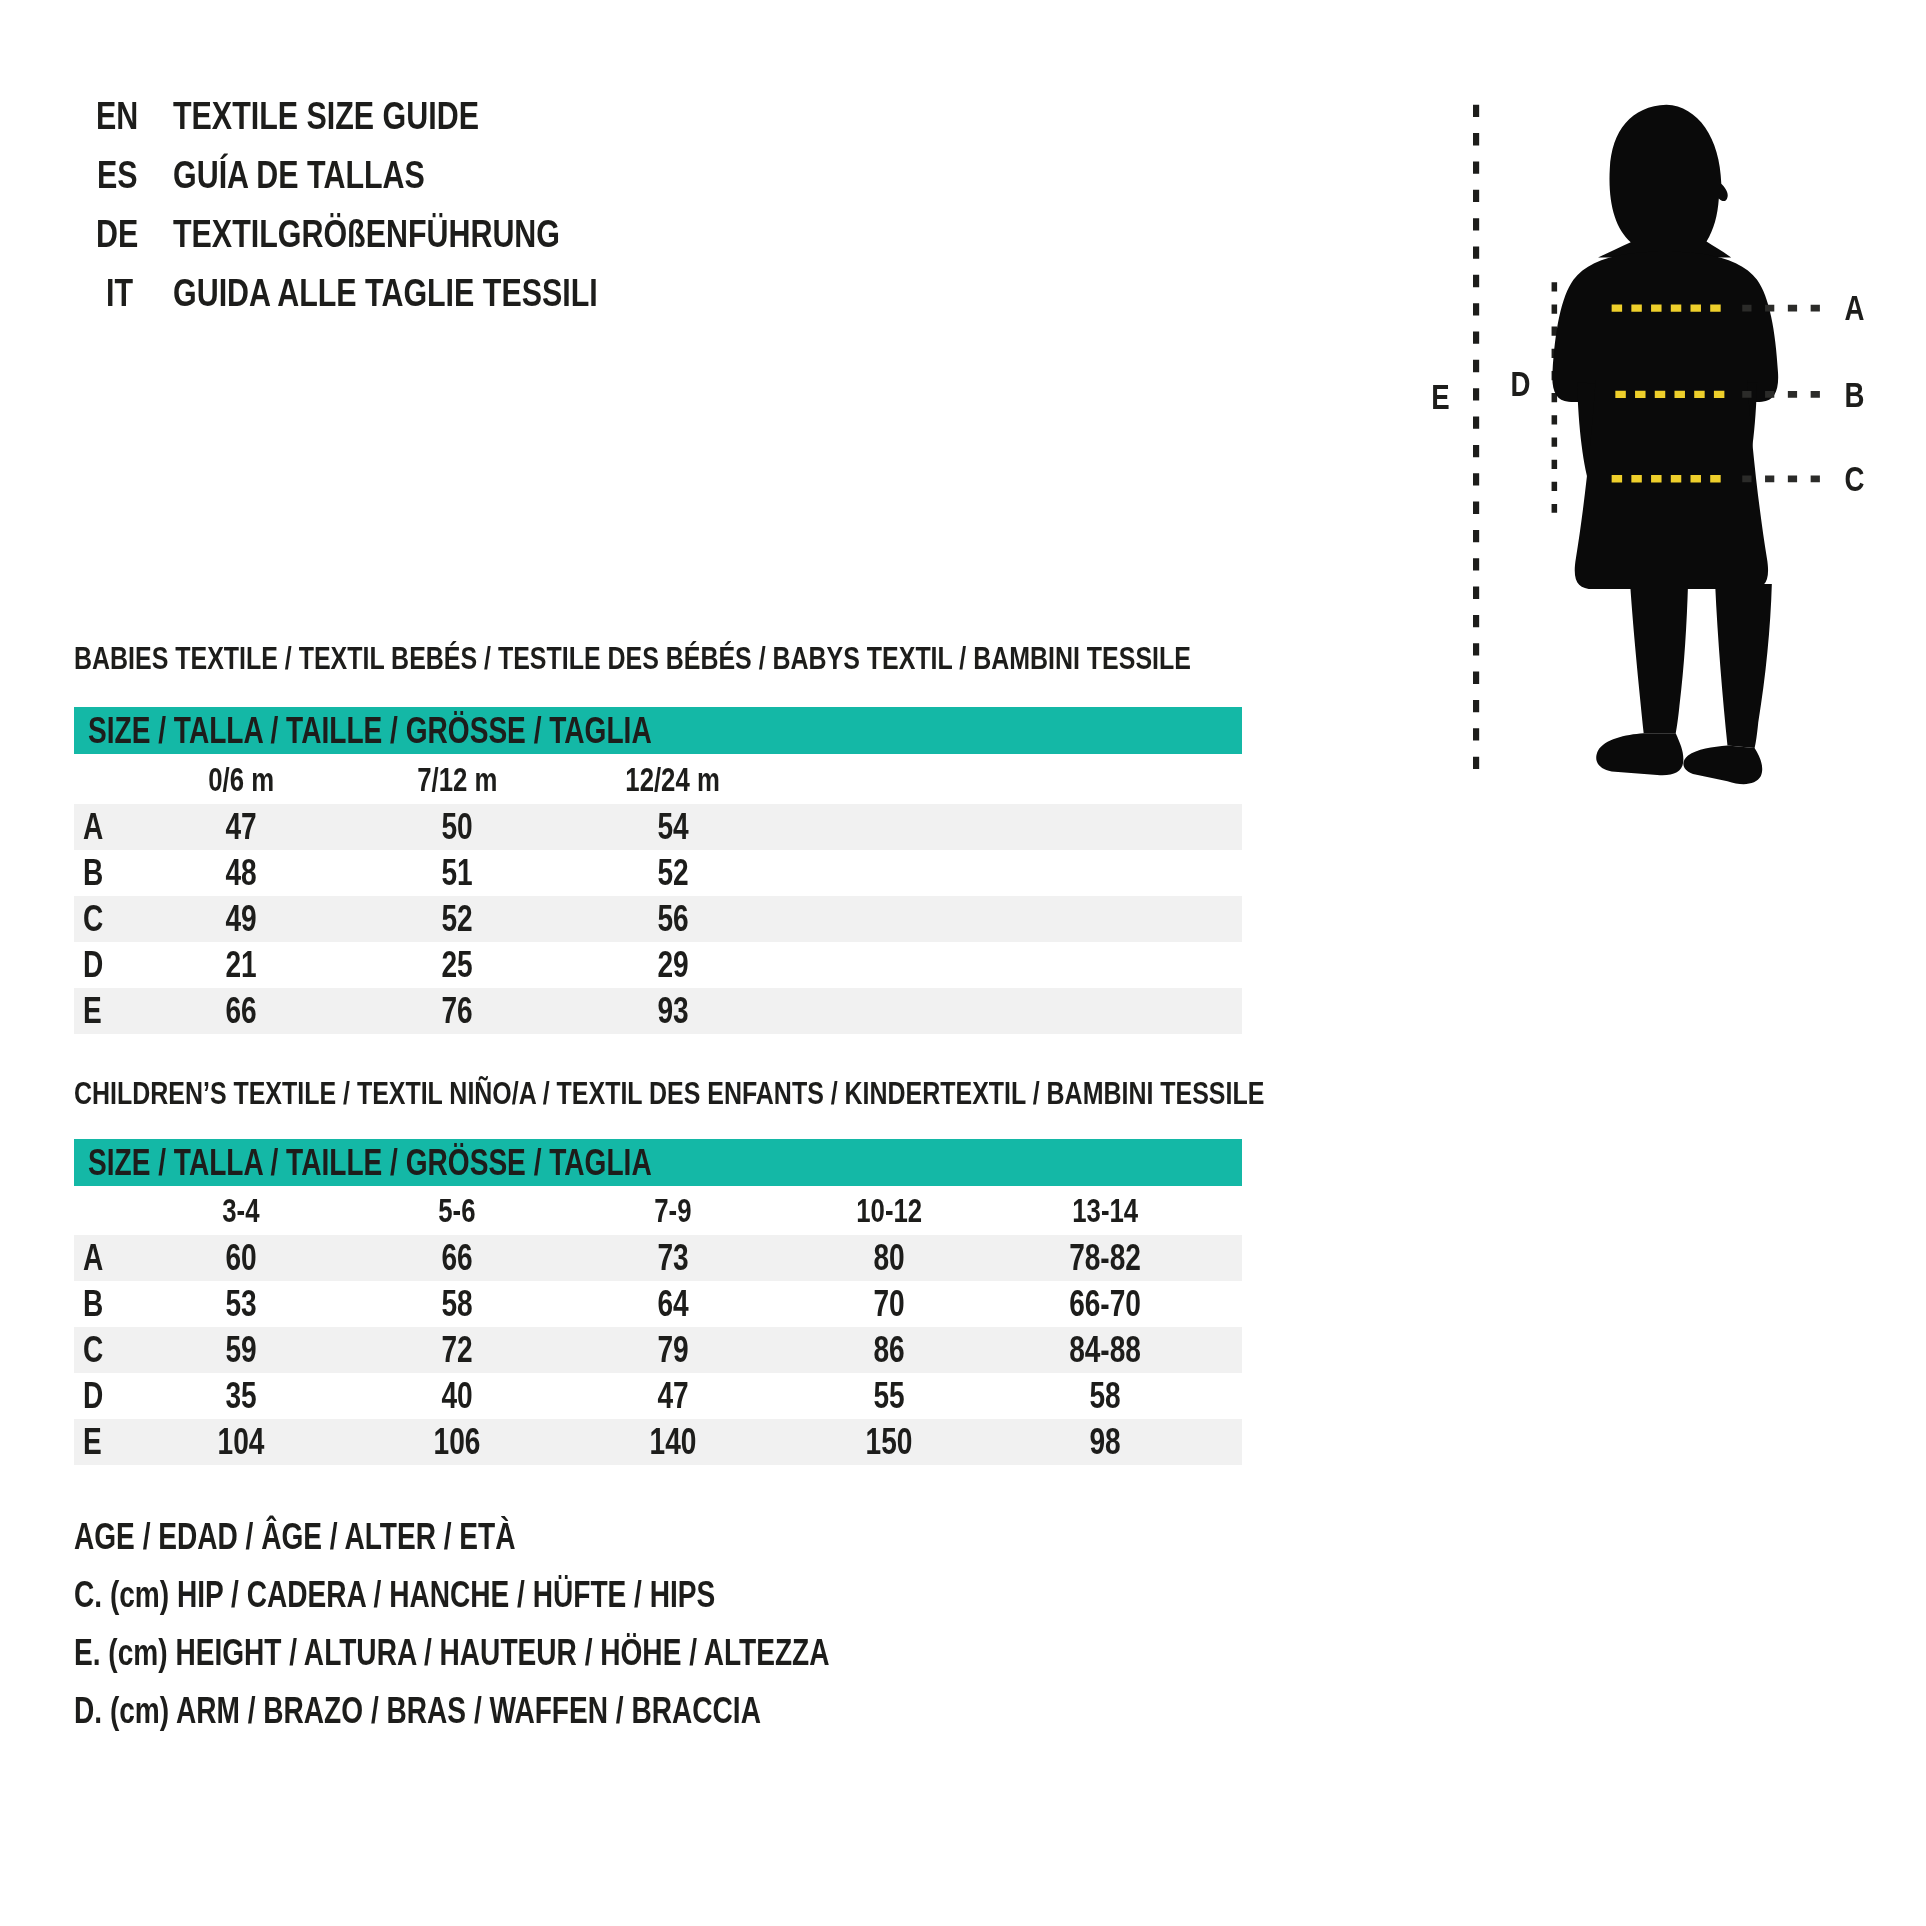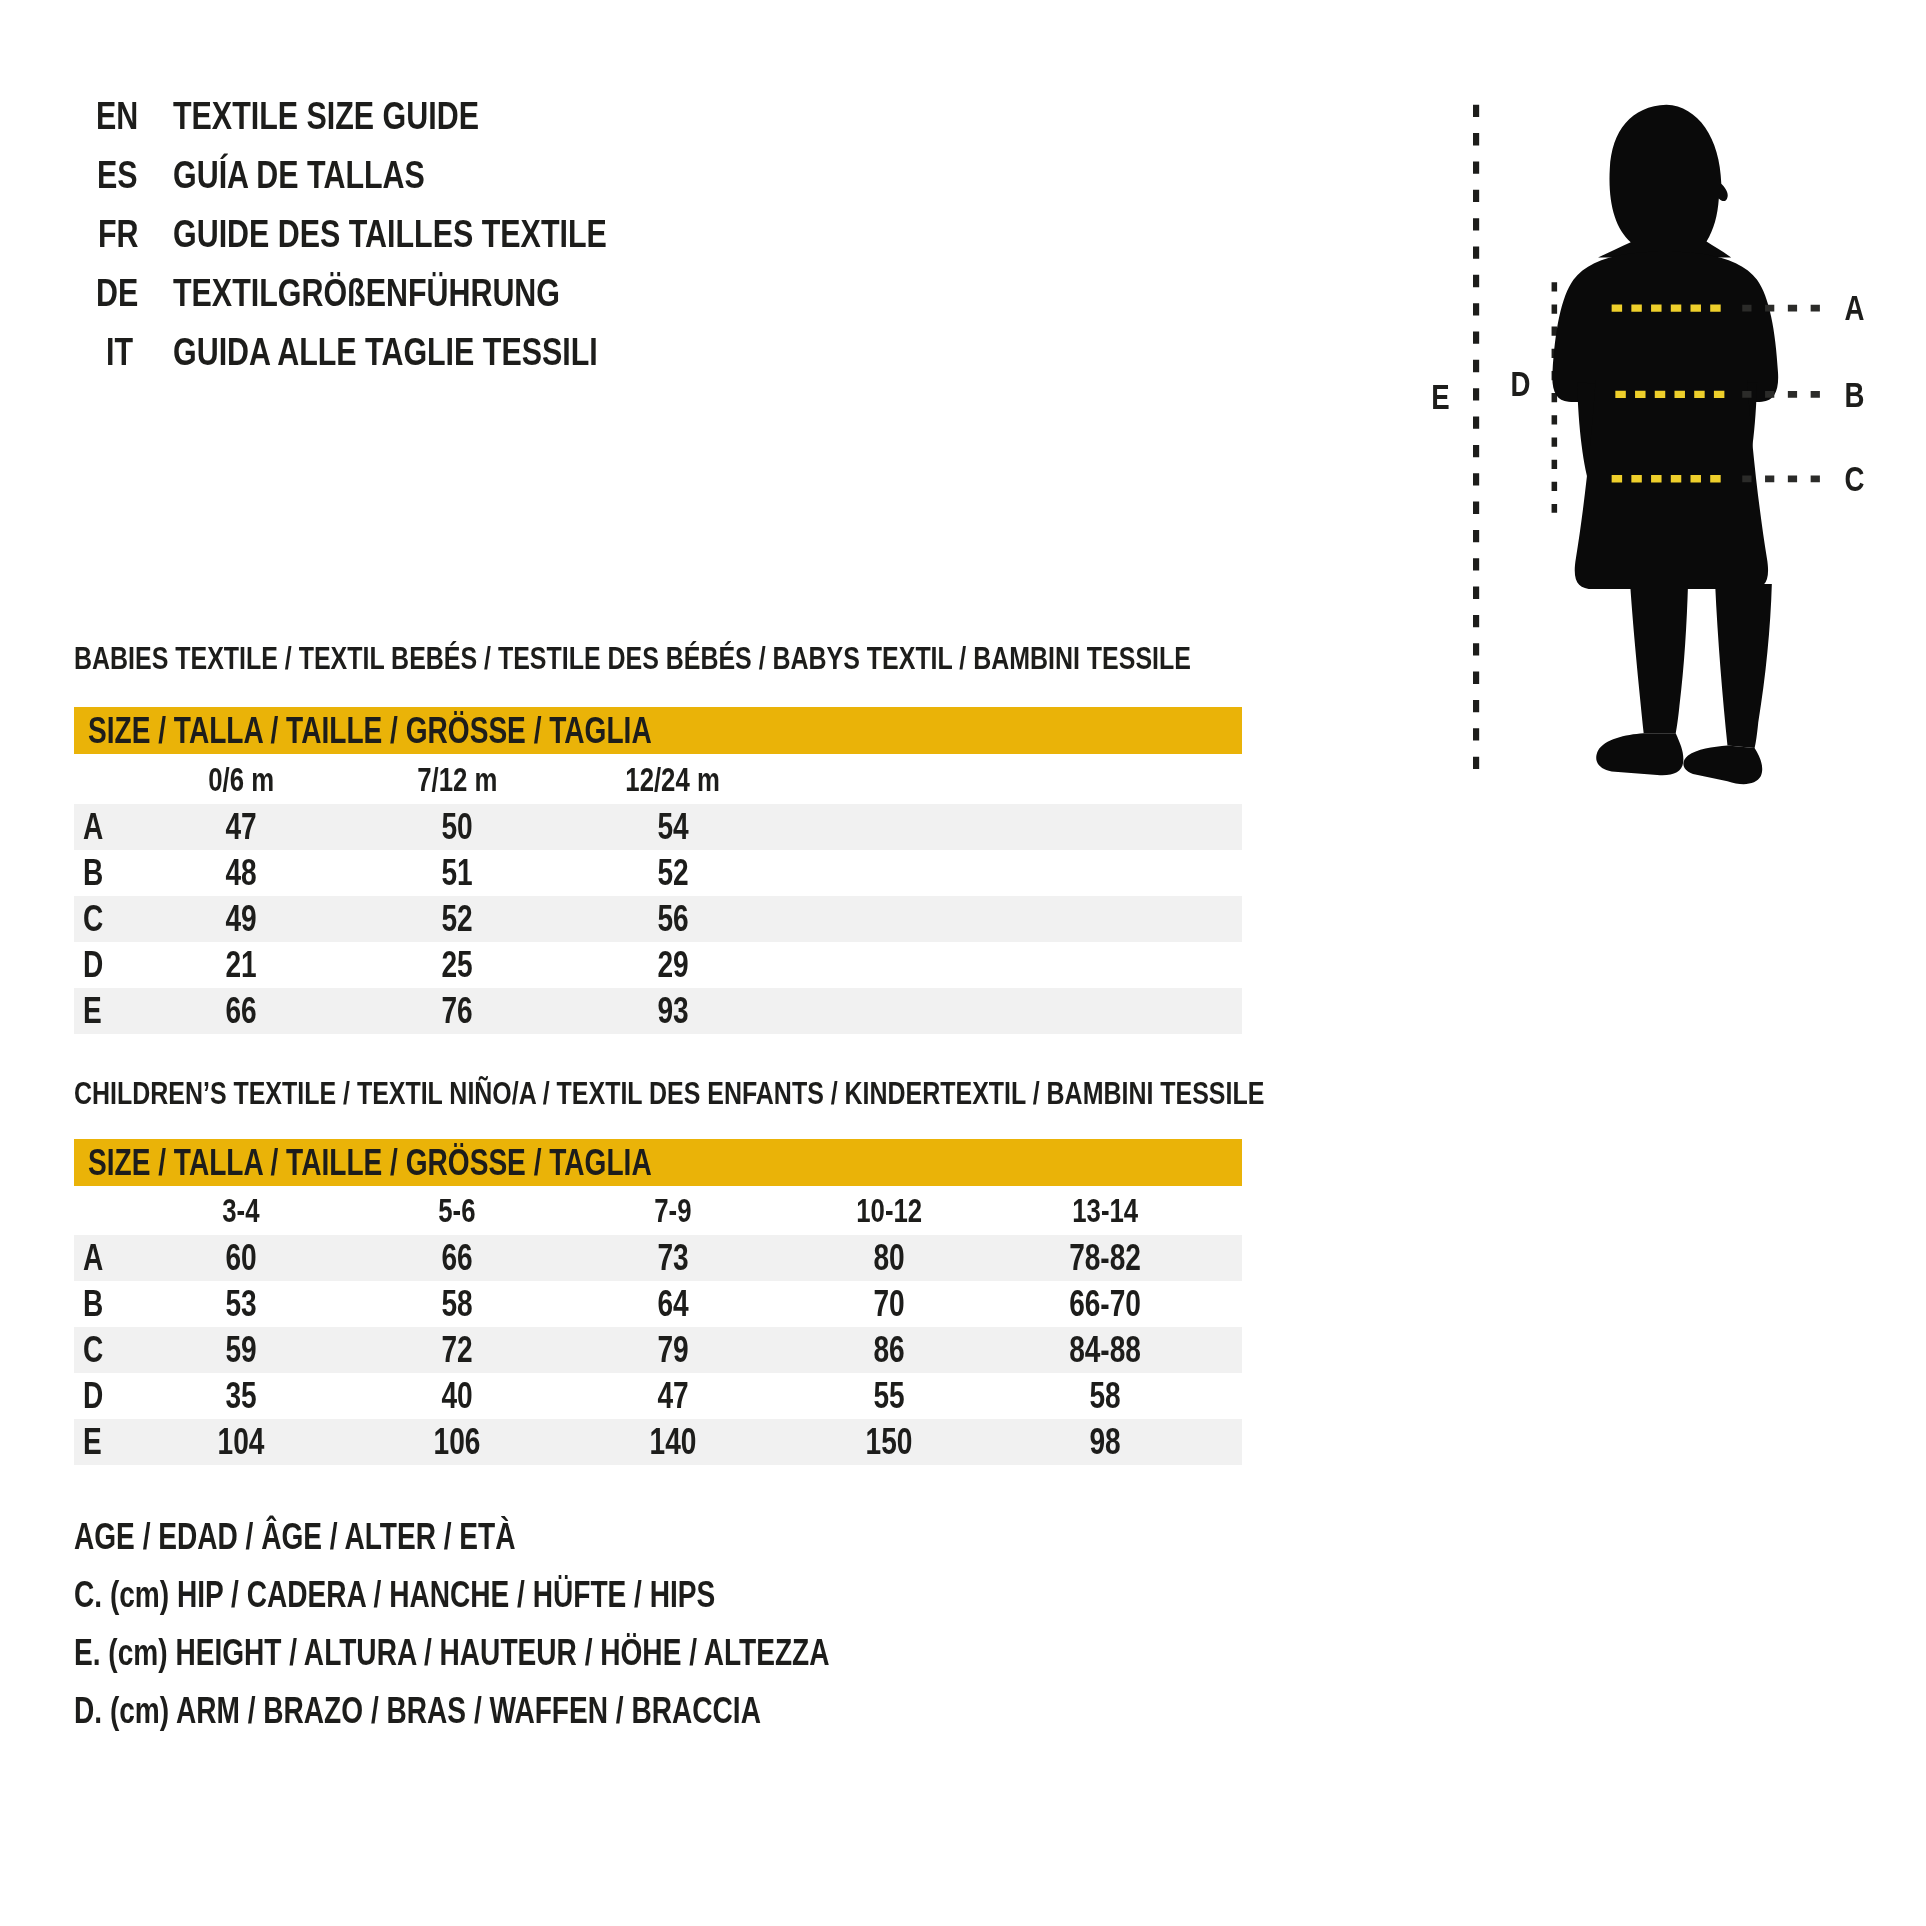--- a/index.html
+++ b/index.html
@@ -18,21 +18,21 @@
 
   
   .lang-rows{position:absolute;left:74px;top:86px;}
   .lang-row{display:flex;align-items:center;height:59px;font-size:39px;}
   .lang-code{width:99px;text-align:center;}
   
   .section-heading{position:absolute;left:74px;font-size:32px;white-space:nowrap;text-align:right;}
   
   .size-bar{
     position:absolute;left:74px;width:1168px;height:47px;
-    background:#eab308;display:flex;align-items:center;
+    background:#14b8a6;display:flex;align-items:center;
     padding-left:13.6px;box-sizing:border-box;font-size:36px;
   }
   
   .size-table{position:absolute;left:74px;width:1168px;}
   .t-row{display:flex;align-items:center;height:46px;font-size:36px;}
   .t-row.head{height:48px;font-size:33px;}
   .t-row.stripe{background:#f1f1f1;}
   .c-label{width:59px;padding-left:8.6px;box-sizing:border-box;}
   .c-val{width:216px;text-align:center;}
   
@@ -48,24 +48,20 @@
 <div id="page">
 
   <div class="lang-rows">
     <div class="lang-row">
       <span class="lang-code"><span class="cx">EN</span></span>
       <span class="cx">TEXTILE SIZE GUIDE</span>
     </div>
     <div class="lang-row">
       <span class="lang-code"><span class="cx">ES</span></span>
       <span class="cx">GUÍA DE TALLAS</span>
-    </div>
-    <div class="lang-row">
-      <span class="lang-code"><span class="cx">FR</span></span>
-      <span class="cx">GUIDE DES TAILLES TEXTILE</span>
     </div>
     <div class="lang-row">
       <span class="lang-code"><span class="cx">DE</span></span>
       <span class="cx">TEXTILGRÖßENFÜHRUNG</span>
     </div>
     <div class="lang-row">
       <span class="lang-code"><span class="cx">IT</span></span>
       <span class="cx">GUIDA ALLE TAGLIE TESSILI</span>
     </div>
   </div>

